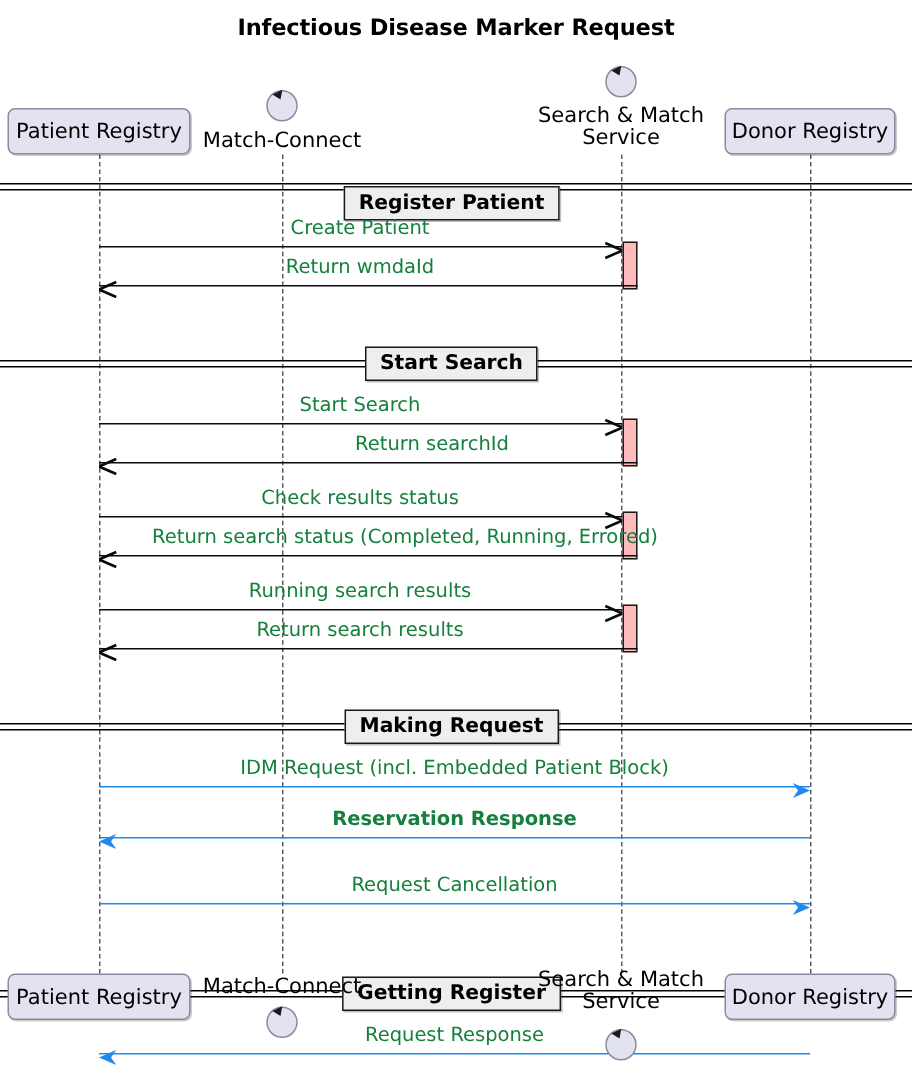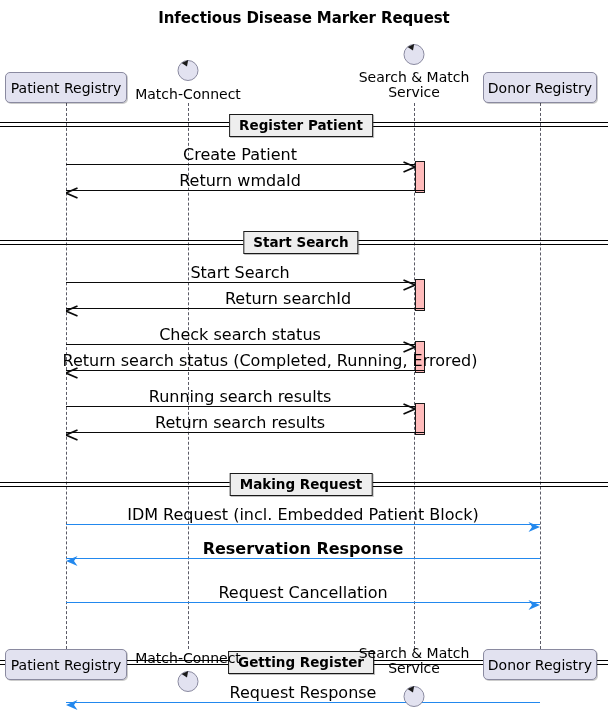--- a/index.html
+++ b/index.html
@@ -80,24 +80,24 @@
     font-weight: bold;
     padding: 2px 9px 3px 9px;
     text-align: center;
     white-space: nowrap;
     transform: translateX(-50%);
     box-shadow: 1px 1px 0 rgba(0,0,0,0.25);
   }
   
   .msg-label {
     position: absolute;
-    font-size: 16px;
+    font-size: 13px;
     white-space: nowrap;
     transform: translateX(-50%);
-    color: #000000;
+    color: #15803d;
     background: transparent;
   }
   .msg-line {
     position: absolute;
     height: 0;
   }
   .msg-line.black { border-top: 1.4px solid #0A0A0A; }
   .msg-line.blue  { border-top: 1.4px solid #2288EE; }
   .arrowhead { position: absolute; }
   
@@ -117,21 +117,21 @@
   <div class="title">Infectious Disease Marker Request</div>
 
   <div id="layer-lifelines">
       <div class="lifeline" style="left: 66px; top: 103px; height: 546px;"></div>
       <div class="lifeline" style="left: 188px; top: 103px; height: 546px;"></div>
       <div class="lifeline" style="left: 414px; top: 103px; height: 546px;"></div>
       <div class="lifeline" style="left: 540px; top: 103px; height: 546px;"></div>
     </div>
   <div id="layer-sections">
       <div class="divider-lines" style="top: 122px;"></div>
-      <div class="divider-label" style="left: 301px; top: 114px;">Register Patient</div>
+      <div class="divider-label" style="left: 301px; top: 124px;">Register Patient</div>
       <div class="divider-lines" style="top: 240px;"></div>
       <div class="divider-label" style="left: 301px; top: 231px;">Start Search</div>
       <div class="divider-lines" style="top: 482px;"></div>
       <div class="divider-label" style="left: 301px; top: 473px;">Making Request</div>
       <div class="divider-lines" style="top: 660px;"></div>
       <div class="divider-label" style="left: 301px; top: 651px;">Getting Register</div>
     </div>
   <div id="layer-messages">
       <div class="msg-line black" style="left: 66px; top: 164px; width: 349px;"></div>
       <div class="arrowhead" style="left: 403px; top: 158px; width: 12px; height: 12px;"><svg width="12" height="12" viewBox="0 0 12 12">
@@ -152,21 +152,21 @@
       <div class="activation" style="left: 415px; top: 279px; height: 32px;"></div>
       <div class="msg-line black" style="left: 66px; top: 308px; width: 359px;"></div>
       <div class="arrowhead" style="left: 66px; top: 302px; width: 12px; height: 12px;"><svg width="12" height="12" viewBox="0 0 12 12">
           <path d="M11.5 1 L0 6 L11.5 11" fill="none" stroke="#0A0A0A" stroke-width="1.7" stroke-linejoin="miter" stroke-linecap="butt"></path>
         </svg></div>
       <div class="msg-label" style="left: 240px; top: 289px; margin-left: 48px;">Return searchId</div>
       <div class="msg-line black" style="left: 66px; top: 344px; width: 349px;"></div>
       <div class="arrowhead" style="left: 403px; top: 338px; width: 12px; height: 12px;"><svg width="12" height="12" viewBox="0 0 12 12">
           <path d="M0.5 1 L12 6 L0.5 11" fill="none" stroke="#0A0A0A" stroke-width="1.7" stroke-linejoin="miter" stroke-linecap="butt"></path>
         </svg></div>
-      <div class="msg-label" style="left: 240px; top: 325px;">Check search status</div>
+      <div class="msg-label" style="left: 240px; top: 325px;">Check results status</div>
       <div class="activation" style="left: 415px; top: 341px; height: 32px;"></div>
       <div class="msg-line black" style="left: 66px; top: 370px; width: 359px;"></div>
       <div class="arrowhead" style="left: 66px; top: 364px; width: 12px; height: 12px;"><svg width="12" height="12" viewBox="0 0 12 12">
           <path d="M11.5 1 L0 6 L11.5 11" fill="none" stroke="#0A0A0A" stroke-width="1.7" stroke-linejoin="miter" stroke-linecap="butt"></path>
         </svg></div>
       <div class="msg-label" style="left: 240px; top: 351px; margin-left: 30px;">Return search status (Completed, Running, Errored)</div>
       <div class="msg-line black" style="left: 66px; top: 406px; width: 349px;"></div>
       <div class="arrowhead" style="left: 403px; top: 400px; width: 12px; height: 12px;"><svg width="12" height="12" viewBox="0 0 12 12">
           <path d="M0.5 1 L12 6 L0.5 11" fill="none" stroke="#0A0A0A" stroke-width="1.7" stroke-linejoin="miter" stroke-linecap="butt"></path>
         </svg></div>

